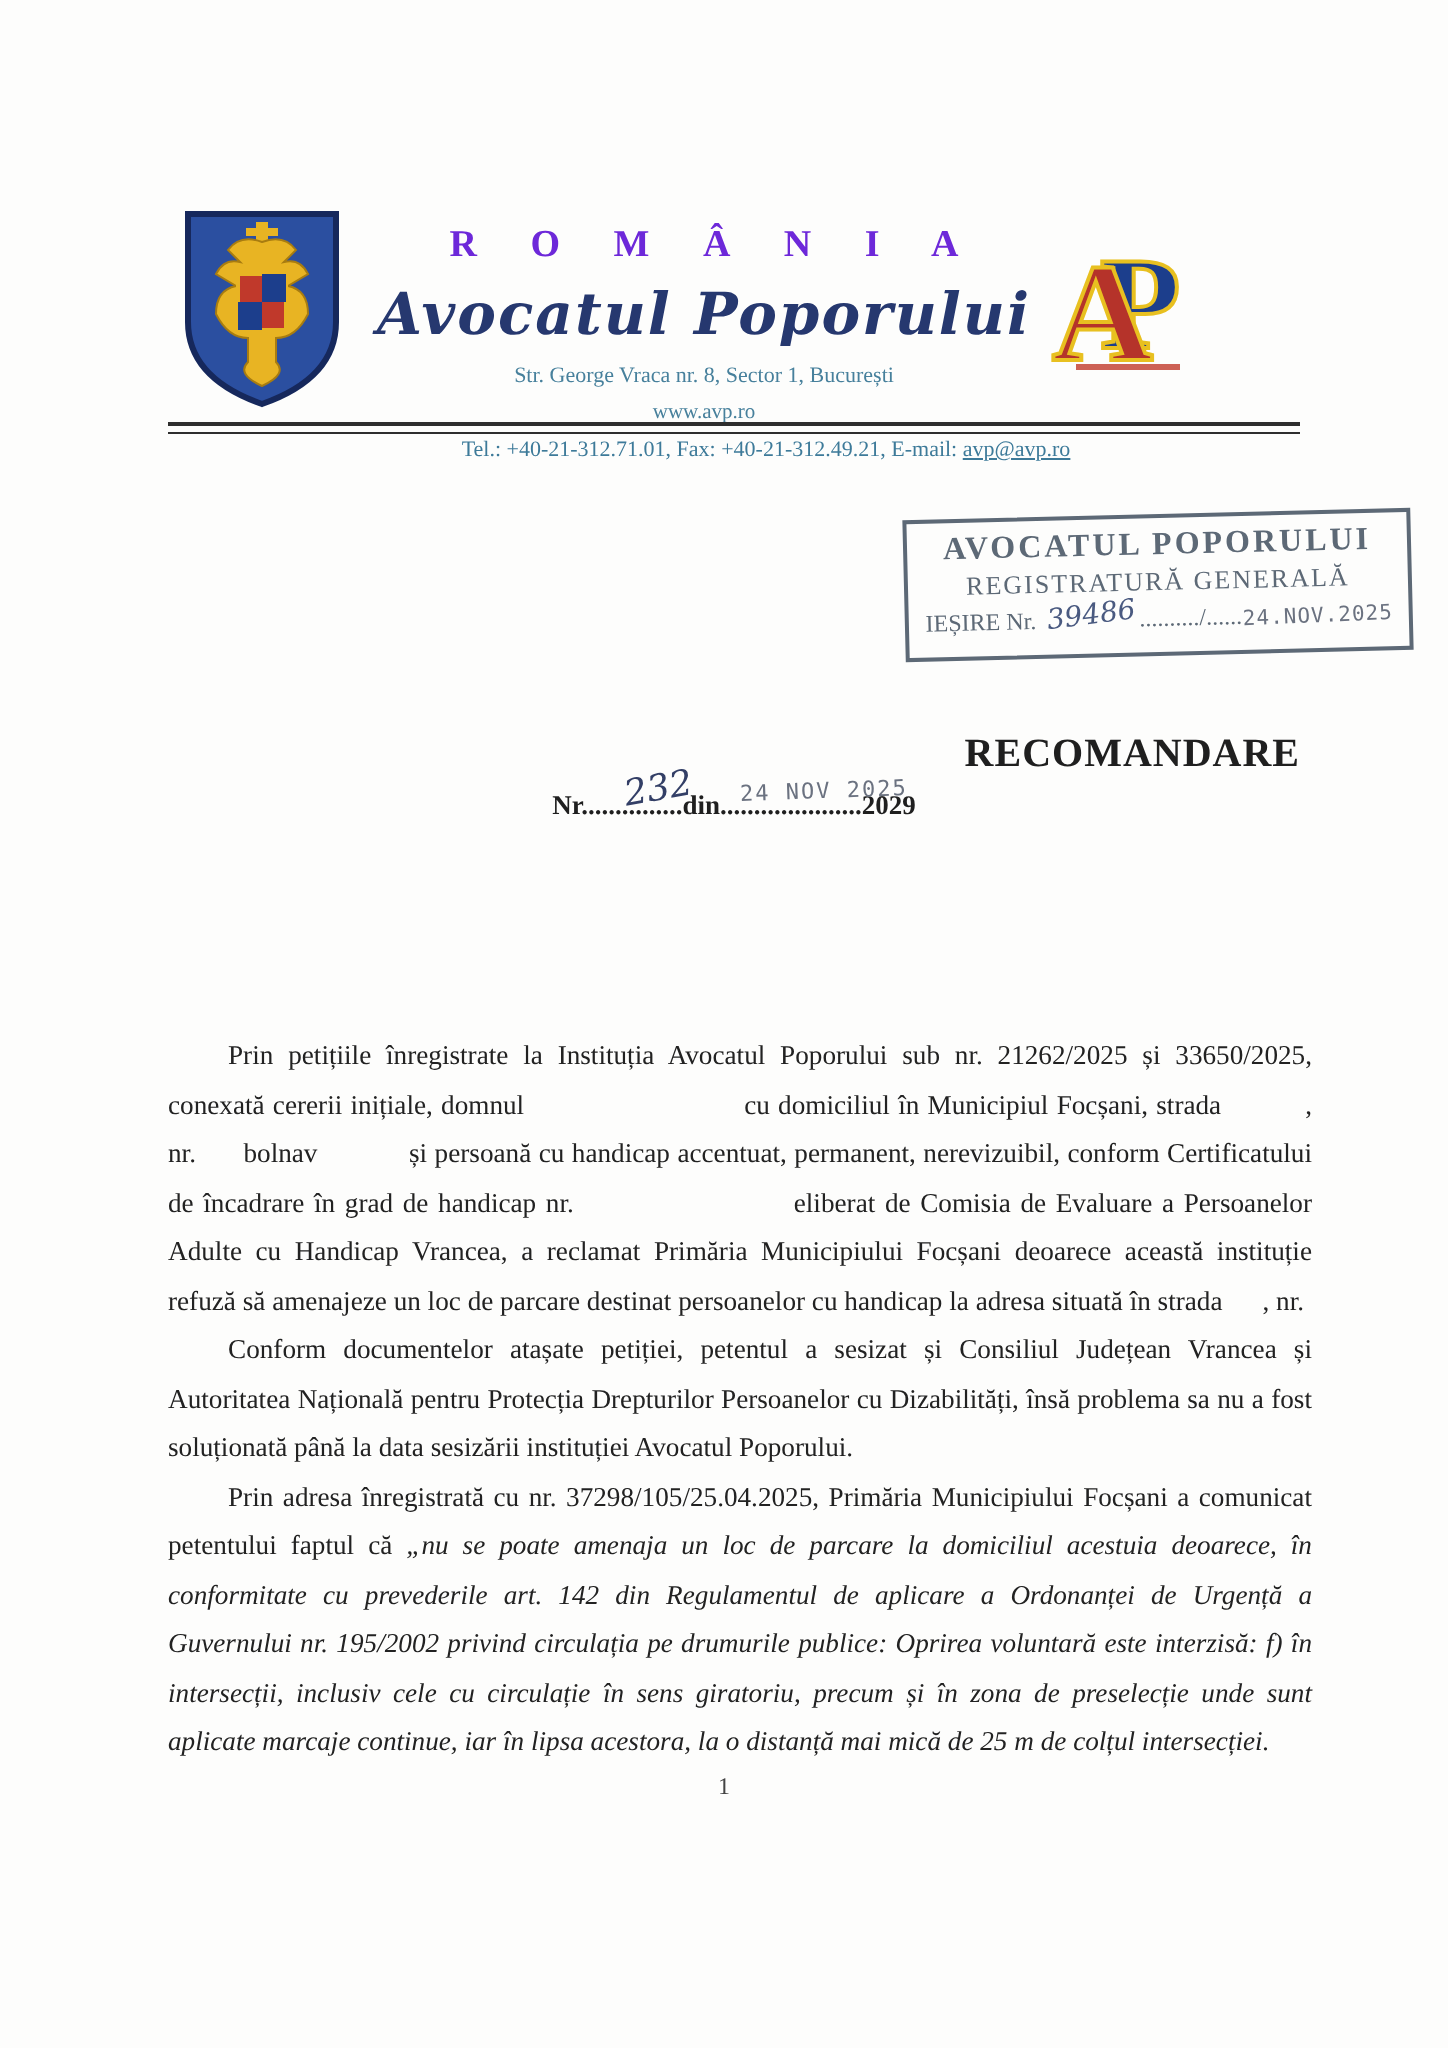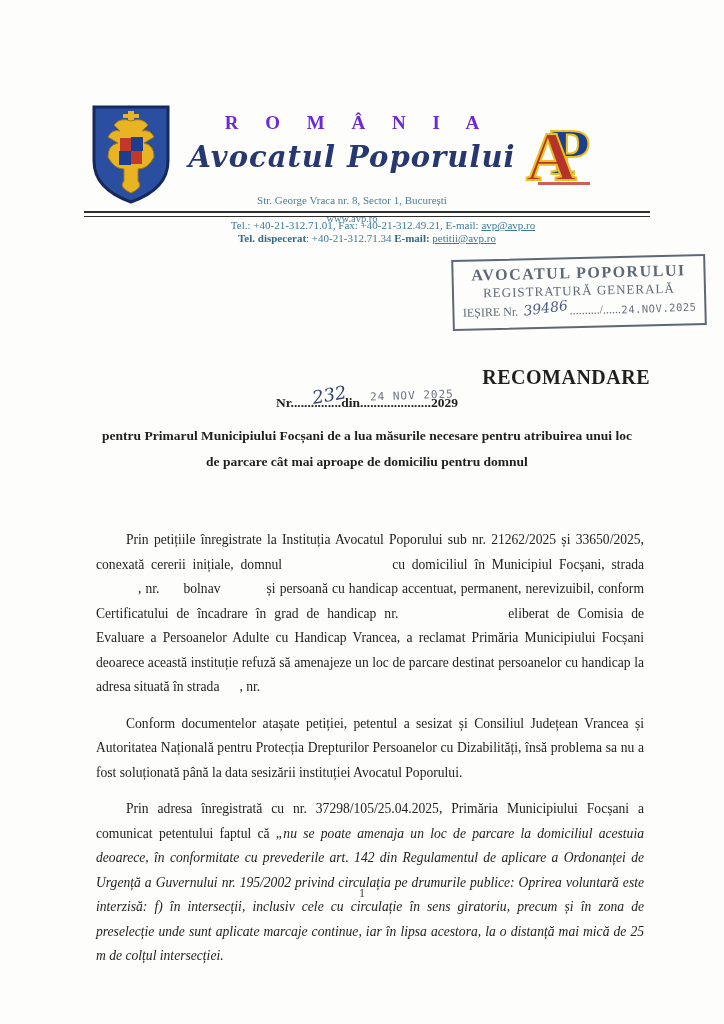--- a/index.html
+++ b/index.html
@@ -20,21 +20,21 @@
     font-size:19px;font-weight:bold;letter-spacing:11px;
     color:#6d28d9;text-indent:11px;
   }
   .script-name{
     margin-top:6px;
     font-family:"DejaVu Serif", serif;
     font-style:italic;font-weight:bold;
     font-size:29px;color:#26386f;
     letter-spacing:1px;
   }
-  .hdr-address{margin-top:20px;font-size:11px;color:#47809c;font-family:"Liberation Serif",serif;}
+  .hdr-address{margin-top:8px;font-size:11px;color:#47809c;font-family:"Liberation Serif",serif;}
   .hdr-web{margin-top:7px;font-size:10.5px;color:#47809c;}
   .ap-logo{position:absolute;left:524px;top:112px;width:82px;height:92px;}
   .double-rule{
     position:absolute;left:84px;top:211px;width:566px;height:3px;
     border-top:2px solid #2e2e2e;border-bottom:1px solid #2e2e2e;
   }
   .contact1{position:absolute;left:100px;top:219px;width:566px;text-align:center;
     font-size:11px;color:#3d7a99;}
   .contact2{position:absolute;left:84px;top:232px;width:566px;text-align:center;
     font-size:11px;color:#3d7a99;}
@@ -80,21 +80,21 @@
     font-family:"DejaVu Sans Mono",monospace;
     font-size:11px;letter-spacing:1px;color:#6b7280;
     transform:rotate(-2deg);font-weight:normal;white-space:nowrap;
   }
   .subject{margin-top:12px;font-size:13.5px;font-weight:bold;line-height:26px;}
   
   .body-text{
     position:absolute;left:84px;top:516px;width:572px;
     font-size:13.6px;line-height:24.5px;text-align:justify;color:#222;
   }
-  .body-text p{margin:12px;text-indent:30px;}
+  .body-text p{margin:0;text-indent:30px;}
   .gap{display:inline-block;height:1px;}
   .g-xl{width:110px;} .g-md{width:42px;} .g-sm{width:20px;}
   .quote-italic{font-style:italic;}
   
   .pagenum{position:absolute;left:0;top:886px;width:724px;text-align:center;
     font-size:12px;color:#444;}
 </style>
 </head>
 <body>
 
@@ -123,37 +123,32 @@
     <svg width="82" height="92" viewBox="0 0 82 92" xmlns="http://www.w3.org/2000/svg">
       <text x="26" y="62" font-family="Liberation Serif, serif" font-size="66" font-weight="bold" fill="#1c3e8c" stroke="#e8c020" stroke-width="2">P</text>
       <text x="2" y="68" font-family="Liberation Serif, serif" font-size="70" font-weight="bold" fill="#b5332a" stroke="#e8c020" stroke-width="2">A</text>
       <rect x="14" y="70" width="52" height="3" fill="#c0392b" opacity="0.8"></rect>
     </svg>
   </div>
 
   <div class="double-rule"></div>
 
   <div class="contact1"><span>Tel.: +40-21-312.71.01, Fax: +40-21-312.49.21, E-mail: </span><a class="mail">avp@avp.ro</a></div>
-  <div class="contact2"><b>Tel. dispecerat</b><span>: +40-21-312.71.34  </span><b>E-mail: </b><a class="mail">petitii@avp.ro</a></div>
 
 
   <div class="stamp">
     <div class="stamp-l1">AVOCATUL POPORULUI</div>
     <div class="stamp-l2">REGISTRATURĂ GENERALĂ</div>
     <div class="stamp-l3"><span>IEȘIRE Nr.</span> <span class="stamp-num">39486</span><span>..........</span><span>/</span><span>......</span><span class="stamp-date">24.NOV.2025</span></div>
   </div>
 
   <div class="title-block">
     <div class="title-heading">RECOMANDARE</div>
     <div class="nr-line">
       <span>Nr.</span><span class="dotted"><span>..............</span><span class="hand-number">232</span></span><span>din</span><span class="dotted"><span>.....................</span><span class="date-over">24 NOV 2025</span></span><span>2029</span>
-    </div>
-    <div class="subject">
-      <div>pentru Primarul Municipiului Focșani de a lua măsurile necesare pentru atribuirea unui loc</div>
-      <div>de parcare cât mai aproape de domiciliu pentru domnul</div>
     </div>
   </div>
 
   <div class="body-text">
     <p><span>Prin petițiile înregistrate la Instituția Avocatul Poporului sub nr. 21262/2025 și 33650/2025, conexată cererii inițiale, domnul</span><span class="gap g-xl"></span><span>cu domiciliul în Municipiul Focșani, strada</span><span class="gap g-md"></span><span>, nr.</span><span class="gap g-sm"></span> <span>bolnav</span><span class="gap g-md"></span> <span>și persoană cu handicap accentuat, permanent, nerevizuibil, conform Certificatului de încadrare în grad de handicap nr.</span><span class="gap g-xl"></span><span>eliberat de Comisia de Evaluare a Persoanelor Adulte cu Handicap Vrancea, a reclamat Primăria Municipiului Focșani deoarece această instituție refuză să amenajeze un loc de parcare destinat persoanelor cu handicap la adresa situată în strada</span><span class="gap g-sm"></span><span>, nr.</span></p>
     <p>Conform documentelor atașate petiției, petentul a sesizat și Consiliul Județean Vrancea și Autoritatea Națională pentru Protecția Drepturilor Persoanelor cu Dizabilități, însă problema sa nu a fost soluționată până la data sesizării instituției Avocatul Poporului.</p>
     <p><span>Prin adresa înregistrată cu nr. 37298/105/25.04.2025, Primăria Municipiului Focșani a comunicat petentului faptul că </span><span class="quote-italic">„nu se poate amenaja un loc de parcare la domiciliul acestuia deoarece, în conformitate cu prevederile art. 142 din Regulamentul de aplicare a Ordonanței de Urgență a Guvernului nr. 195/2002 privind circulația pe drumurile publice: Oprirea voluntară este interzisă: f) în intersecții, inclusiv cele cu circulație în sens giratoriu, precum și în zona de preselecție unde sunt aplicate marcaje continue, iar în lipsa acestora, la o distanță mai mică de 25 m de colțul intersecției.</span></p>
   </div>
 
   <div class="pagenum">1</div>

